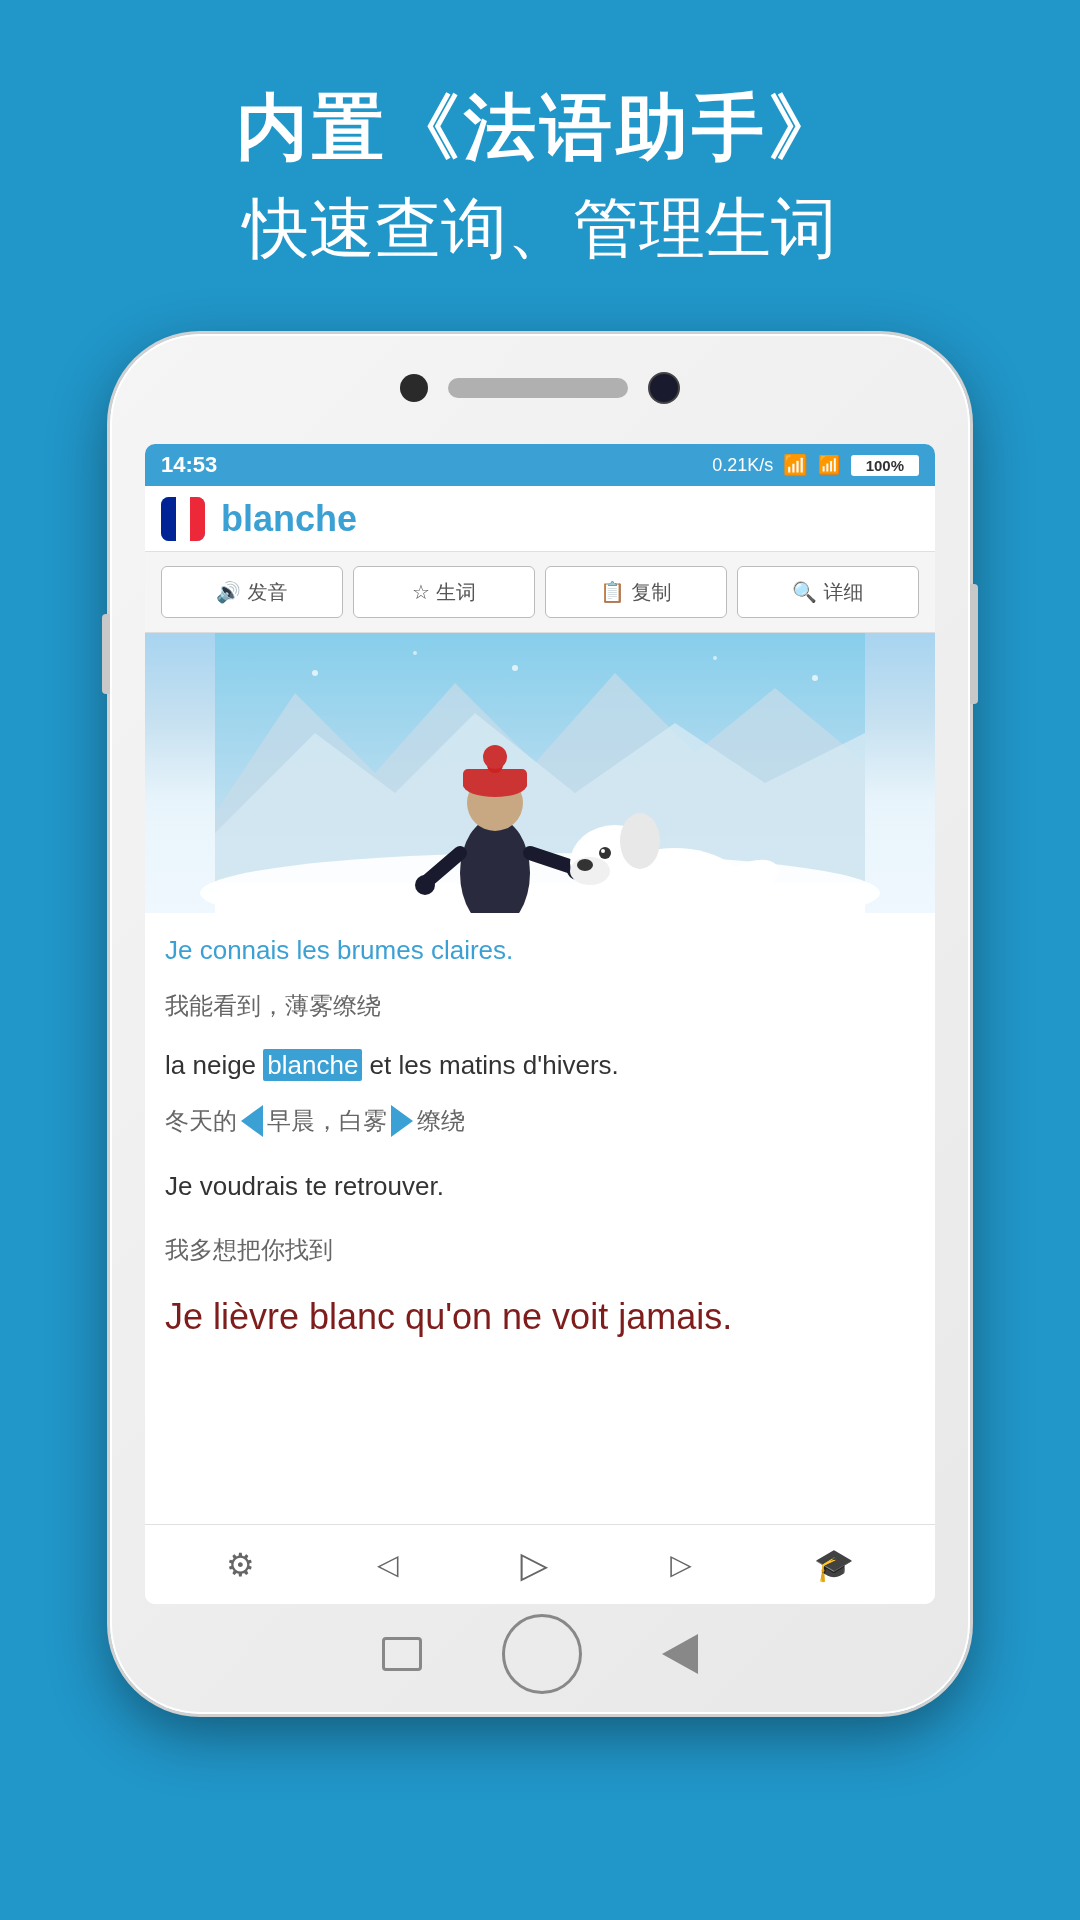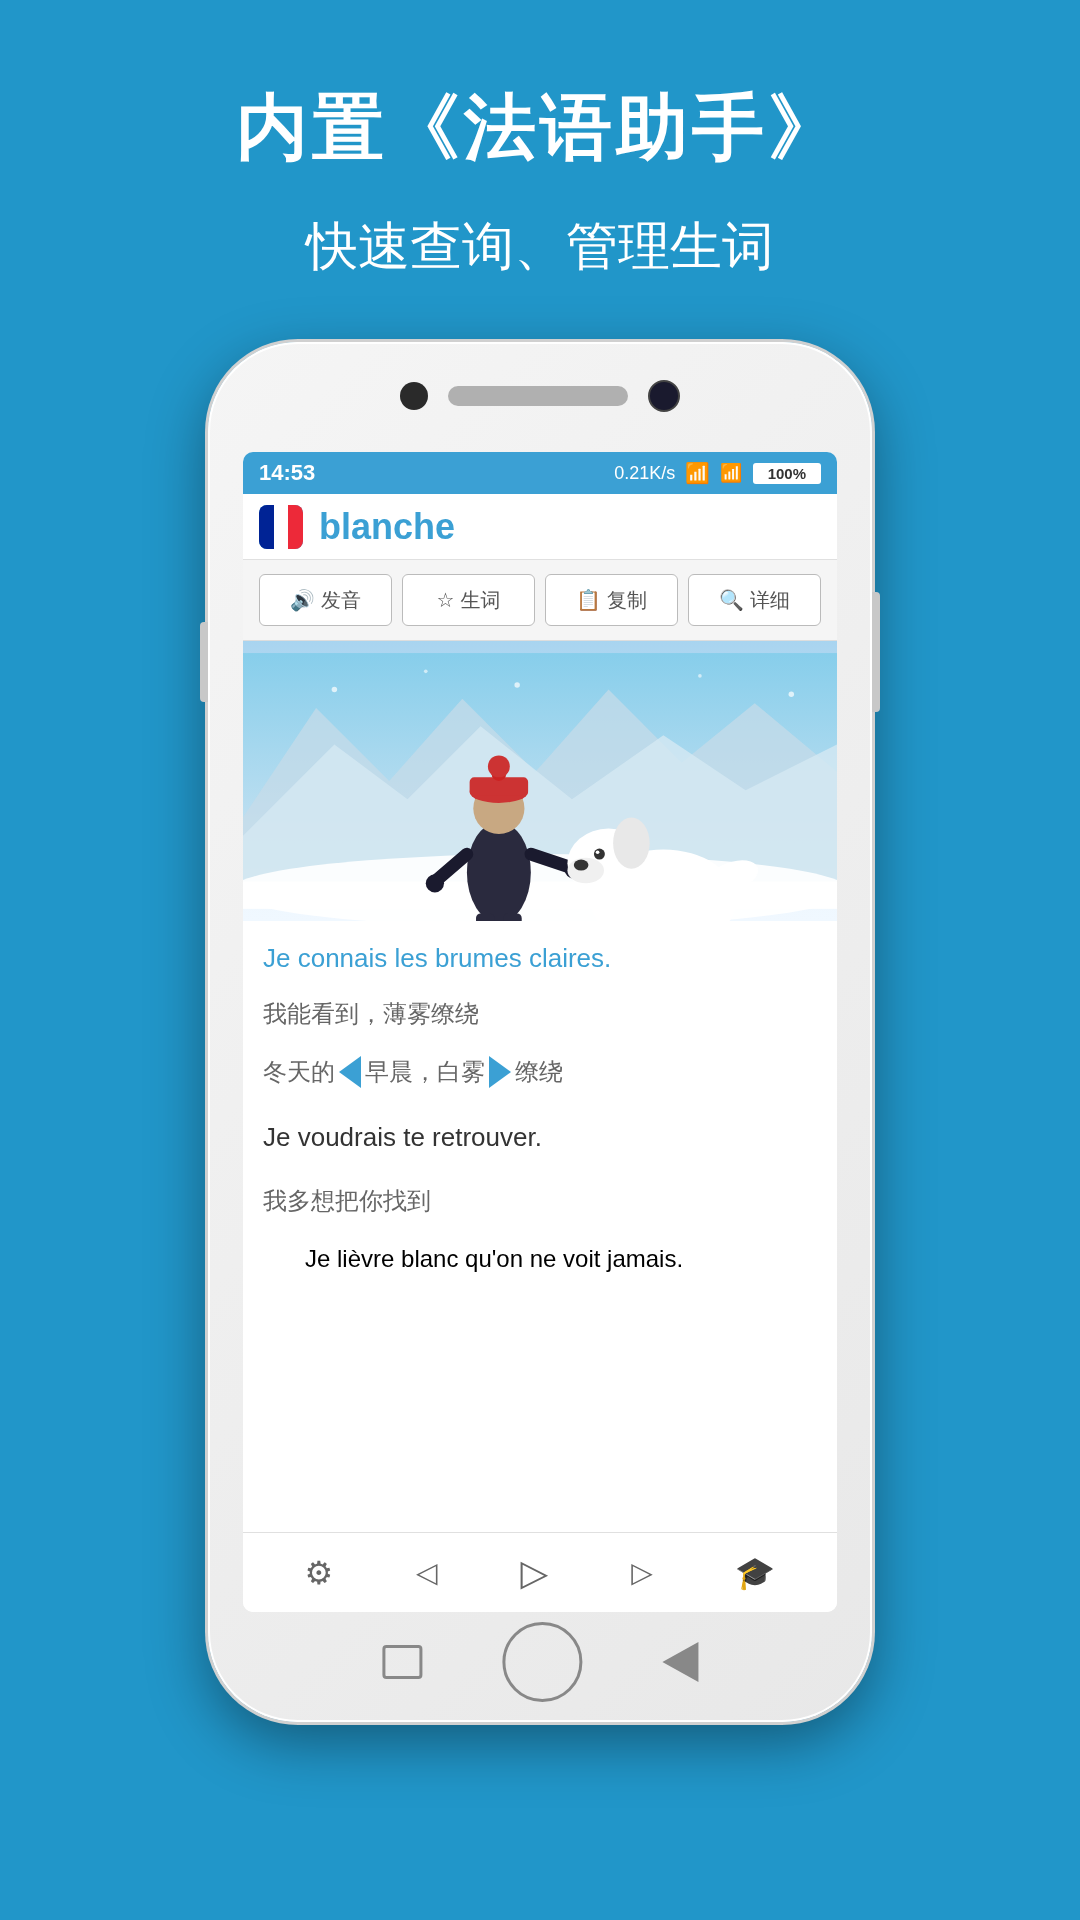--- a/index.html
+++ b/index.html
@@ -18,29 +18,29 @@
       color: white;
       font-size: 72px;
       font-weight: bold;
       margin-top: 80px;
       text-align: right;
       letter-spacing: 4px;
     }
 
     .top-subtitle {
       color: white;
-      font-size: 52px;
-      margin-top: 36px;
+      font-size: 66px;
+      margin-top: 8px;
       text-align: center;
     }
 
     .phone-wrapper {
       margin-top: 60px;
       position: relative;
-      width: 664px;
+      width: 860px;
       height: 1380px;
     }
 
     
     .phone-shell {
       position: absolute;
       top: 0; left: 0;
       width: 100%;
       height: 100%;
       background: linear-gradient(135deg, #f5f5f5 0%, #e8e8e8 100%);
@@ -325,24 +325,23 @@
     }
 
     .chinese-sentence-3 {
       color: #666;
       font-size: 24px;
       line-height: 1.5;
       margin-bottom: 8px;
     }
 
     .french-sentence-4 {
-      color: #000000;
-      font-size: 24px;
+      color: #7f1d1d;
+      font-size: 36px;
       line-height: 1.5;
-      margin-left: 42px;
     }
 
     
     .player-bar {
       height: 80px;
       background: white;
       border-top: 1px solid #e0e0e0;
       display: flex;
       align-items: center;
       justify-content: space-around;
@@ -557,20 +556,23 @@
             <circle cx="500" cy="25" r="2" fill="white" opacity="0.6"></circle>
             <circle cx="600" cy="45" r="3" fill="white" opacity="0.7"></circle>
           </svg>
         </div>
 
         <div class="content-area">
 
           <div class="french-sentence">Je connais les brumes claires.</div>
           <div class="chinese-sentence">我能看到，薄雾缭绕</div>
 
+          <div class="french-sentence-2">
+            <span>la neige </span><span class="highlighted-word">blanche</span><span> et les matins d'hivers.</span>
+          </div>
 
           <div class="chinese-sentence-2">
             <span>冬天的</span>
             <span class="triangle-left"></span>
             <span>早晨，白雾</span>
             <span class="triangle-right"></span>
             <span>缭绕</span>
           </div>
 
           <div class="french-sentence-3">Je voudrais te retrouver.</div>

